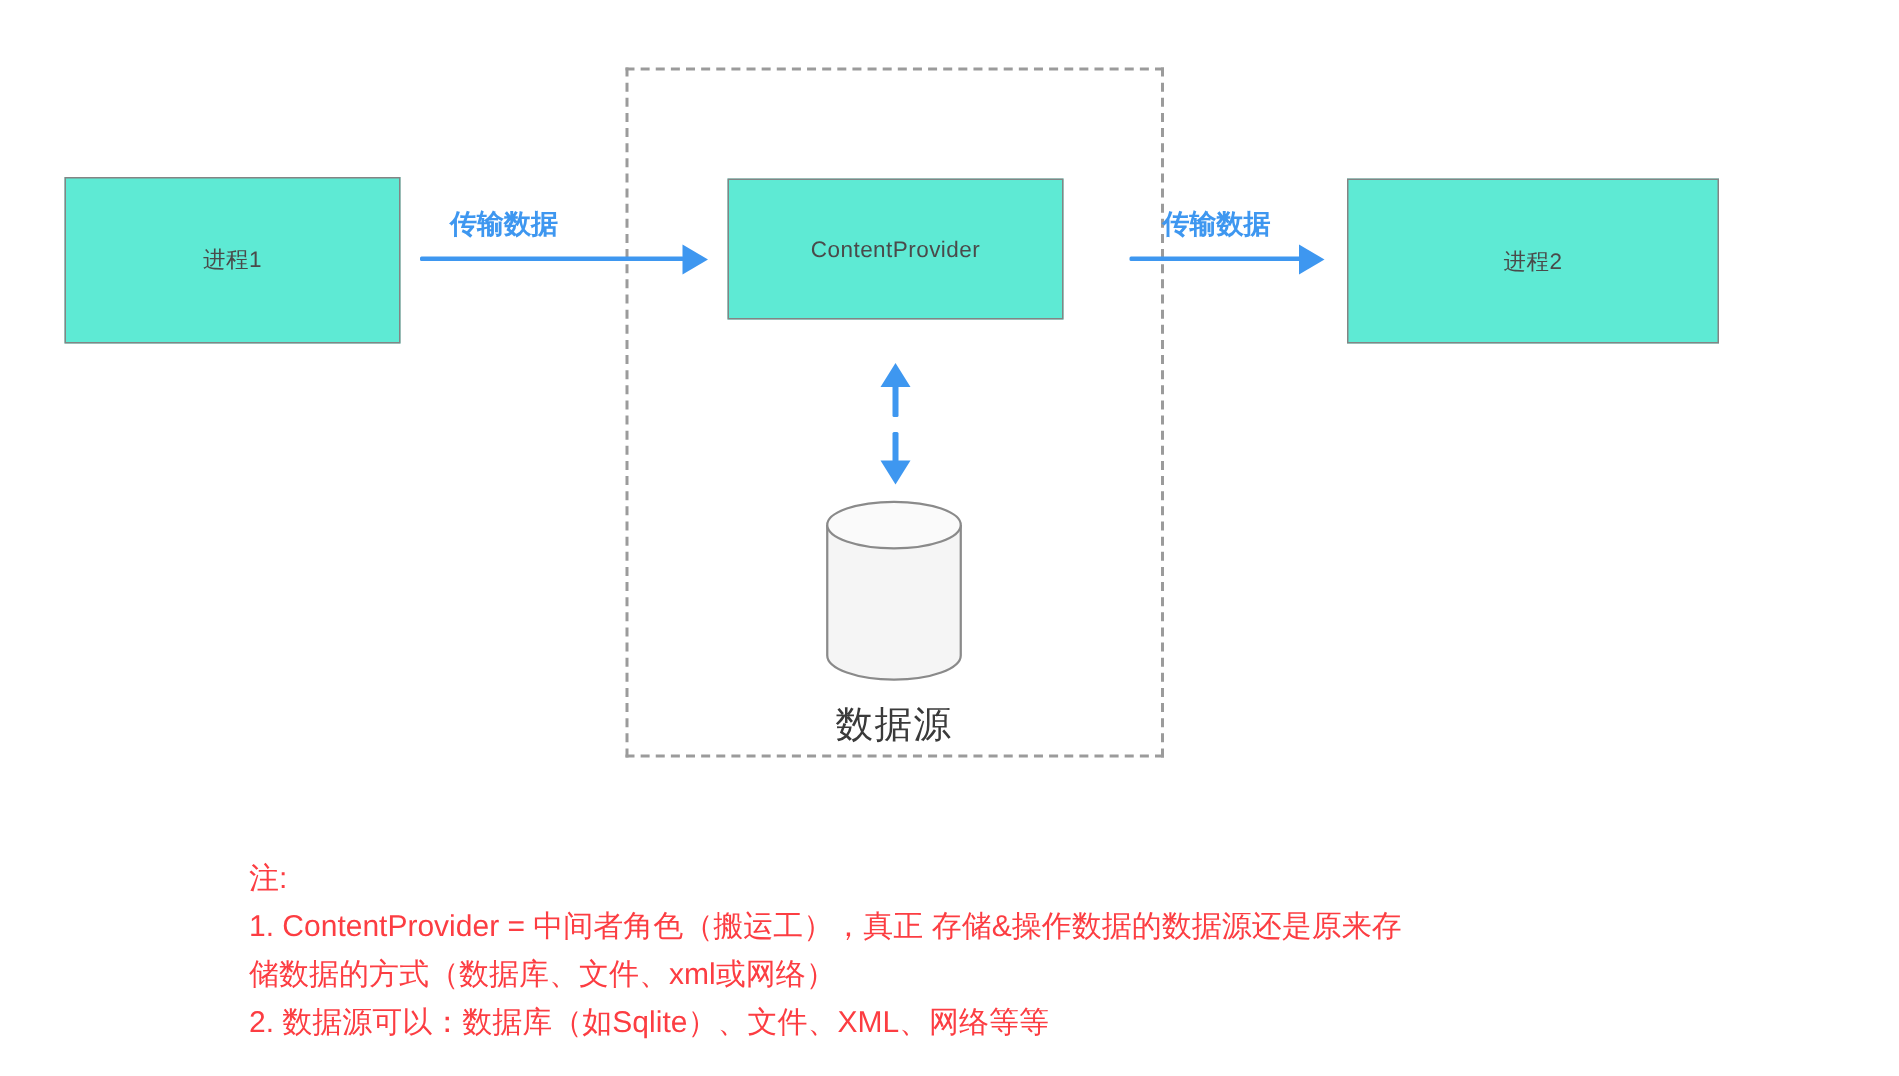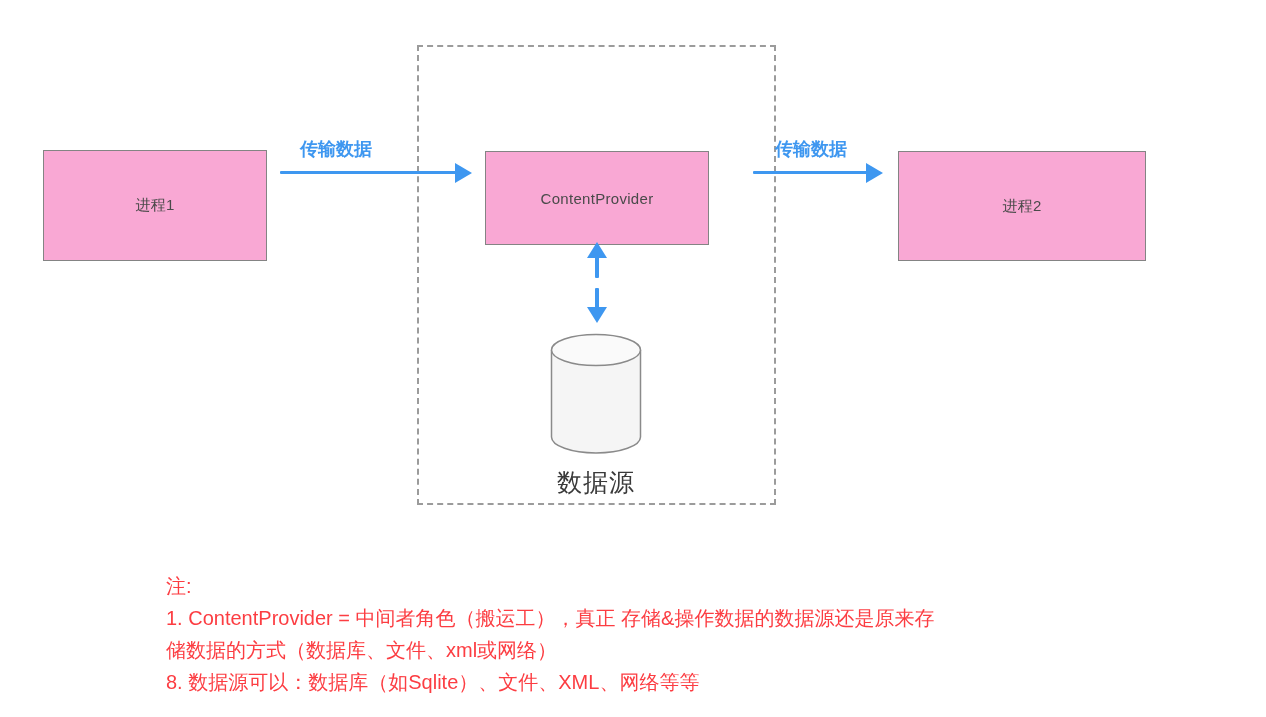--- a/index.html
+++ b/index.html
@@ -11,28 +11,27 @@
     width: 1266px;
     height: 717px;
     background: #ffffff;
     overflow: hidden;
   }
 
   
   .node-box {
     position: absolute;
     border: 1.5px solid #848484;
-    background: #f9a8d4;
+    background: #5eead4;
     display: flex;
     align-items: center;
     justify-content: center;
     font-size: 15px;
     color: #4a4a4a;
     letter-spacing: 0.3px;
-    margin-top: 32px;
   }
   #process1-box { left: 43px;  top: 118px; width: 224px; height: 111px; }
   #content-provider-box { left: 485px; top: 119px; width: 224px; height: 94px; }
   #process2-box { left: 898px; top: 119px; width: 248px; height: 110px; }
 
   
   #dashed-boundary {
     position: absolute;
     left: 417px; top: 45px;
     width: 359px; height: 460px;
@@ -162,16 +161,16 @@
     <path d="M 1.5 17 L 1.5 104 A 44.5 16 0 0 0 90.5 104 L 90.5 17" fill="#f5f5f5" stroke="#8a8a8a" stroke-width="1.5"></path>
     <ellipse cx="46" cy="17" rx="44.5" ry="15.5" fill="#fafafa" stroke="#8a8a8a" stroke-width="1.5"></ellipse>
   </svg>
 
   <div id="data-source-label">数据源</div>
 
   <div id="notes">
     <div class="note-line">注:</div>
     <div class="note-line">1. ContentProvider = 中间者角色（搬运工），真正 存储&amp;操作数据的数据源还是原来存</div>
     <div class="note-line">储数据的方式（数据库、文件、xml或网络）</div>
-    <div class="note-line">8. 数据源可以：数据库（如Sqlite）、文件、XML、网络等等</div>
+    <div class="note-line">2. 数据源可以：数据库（如Sqlite）、文件、XML、网络等等</div>
   </div>
 
 </div>
 
 </body></html>

